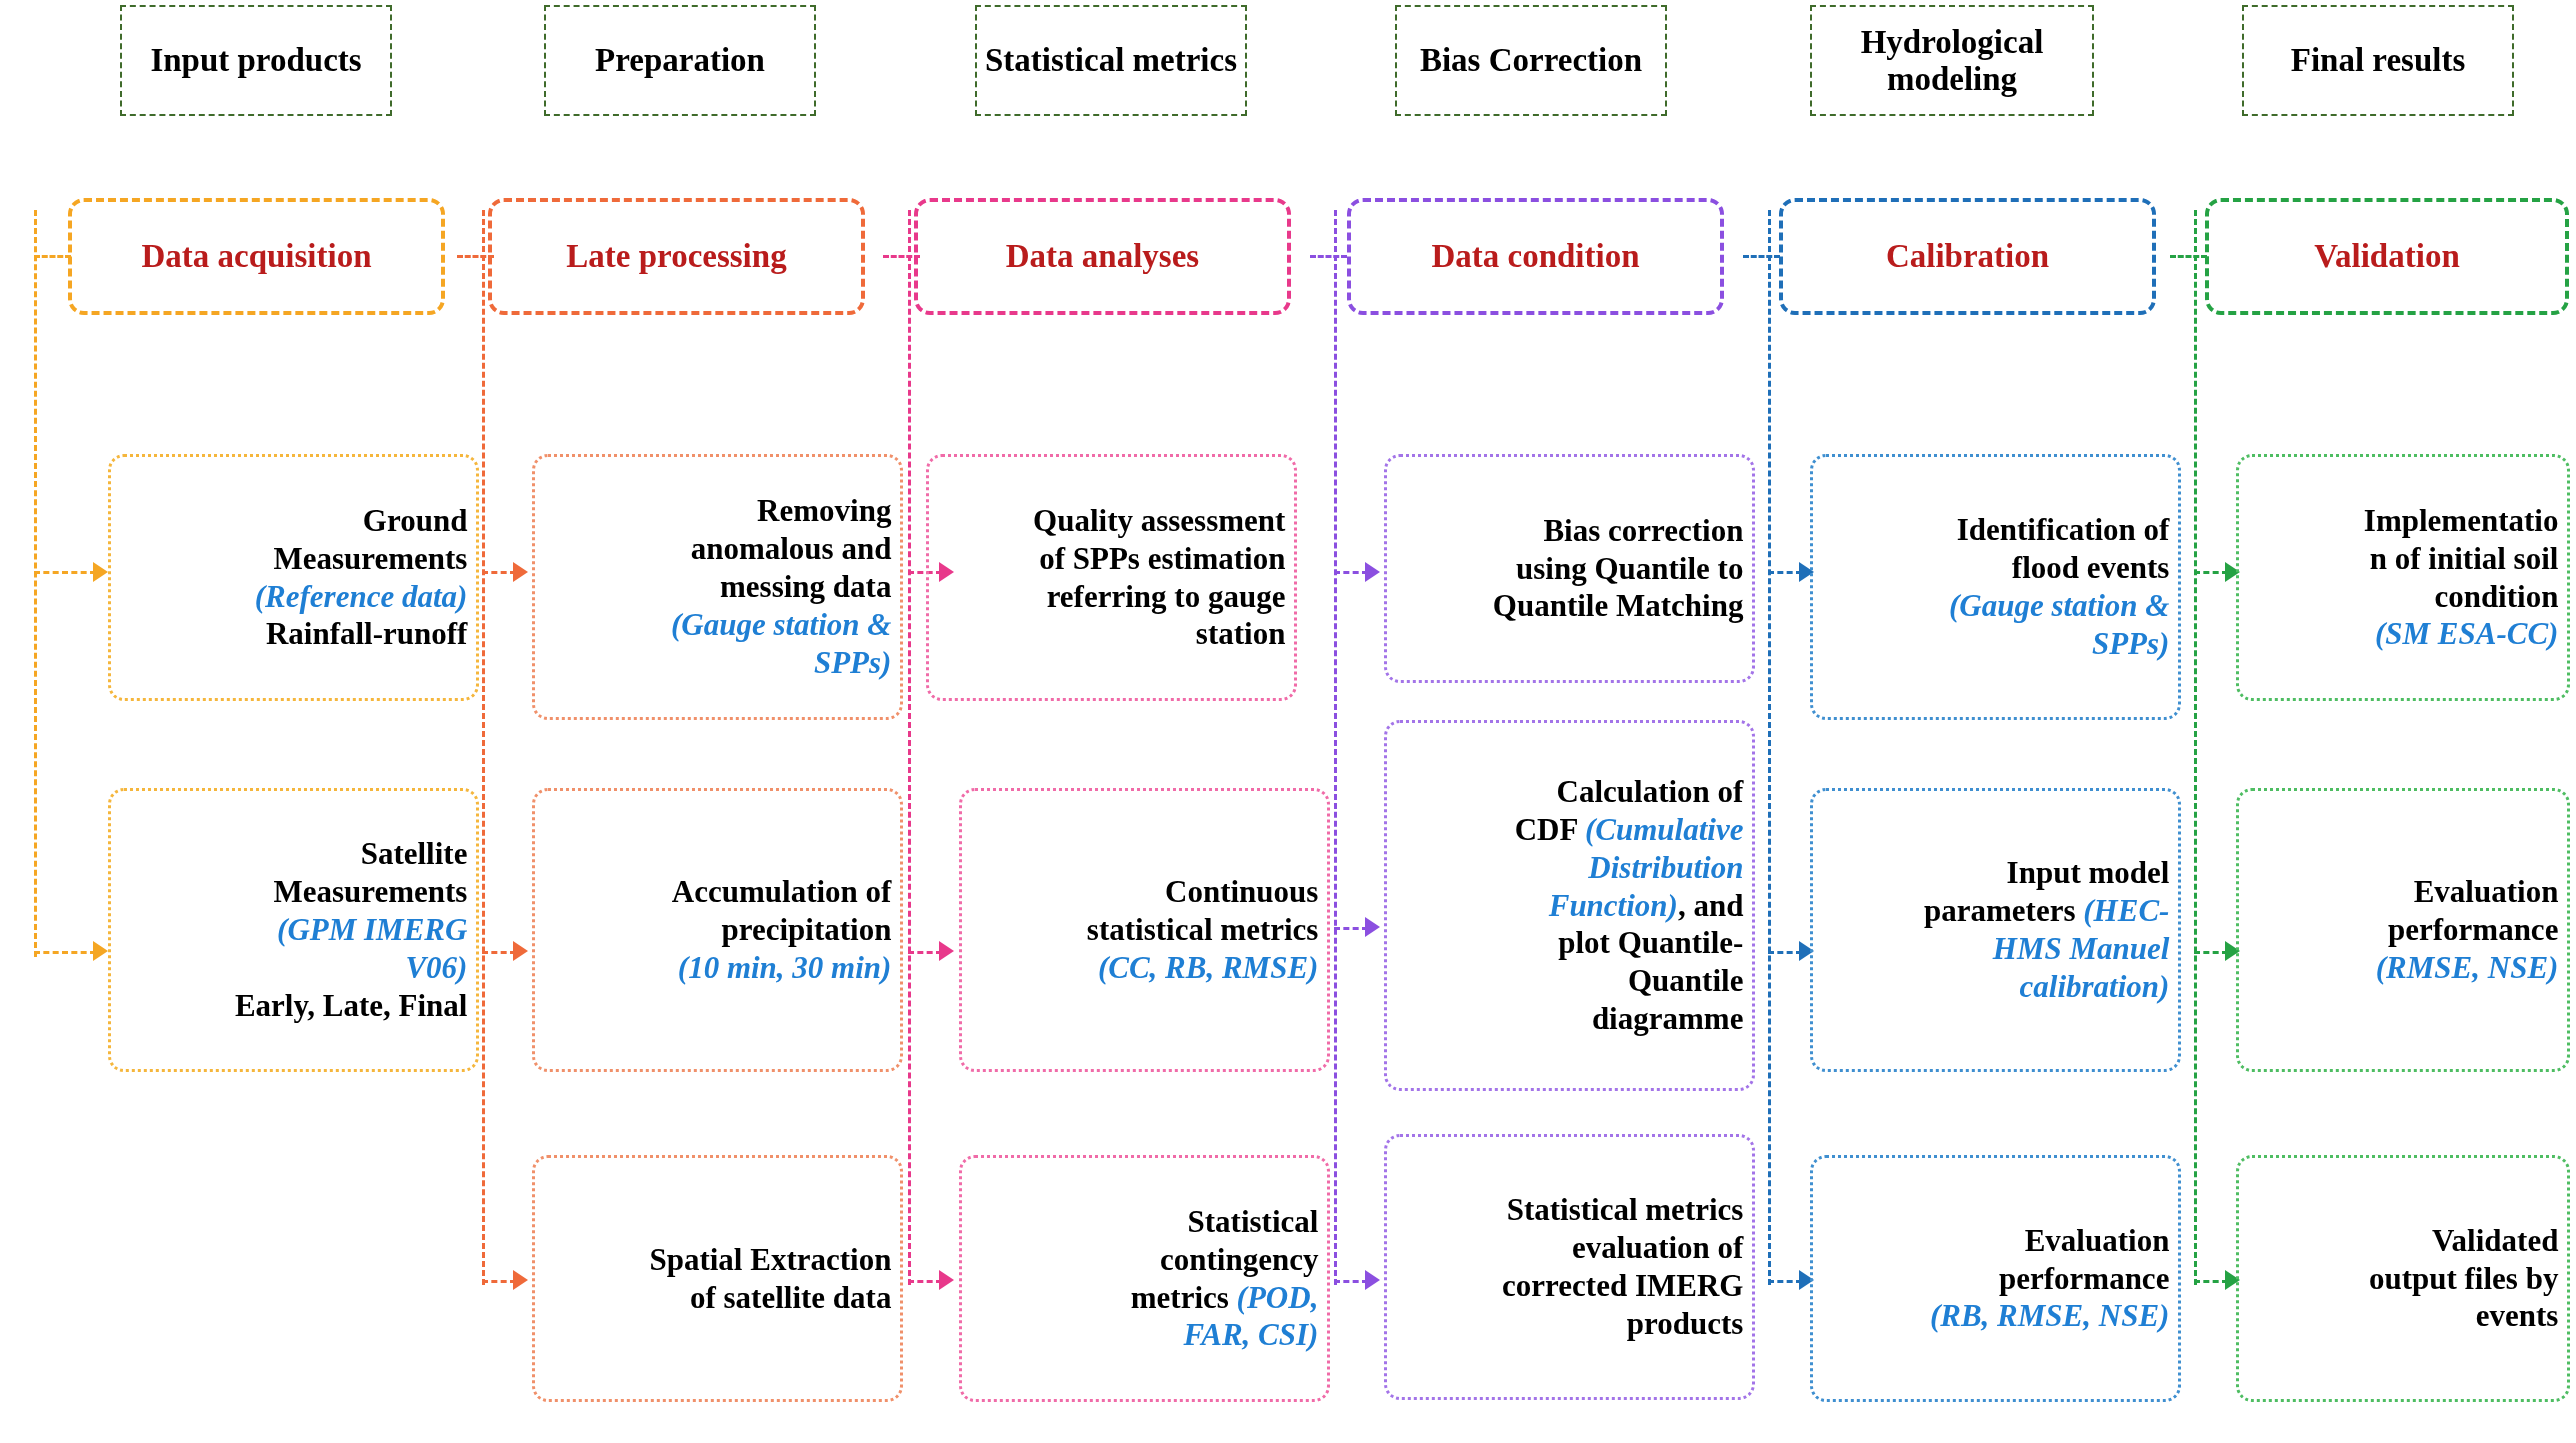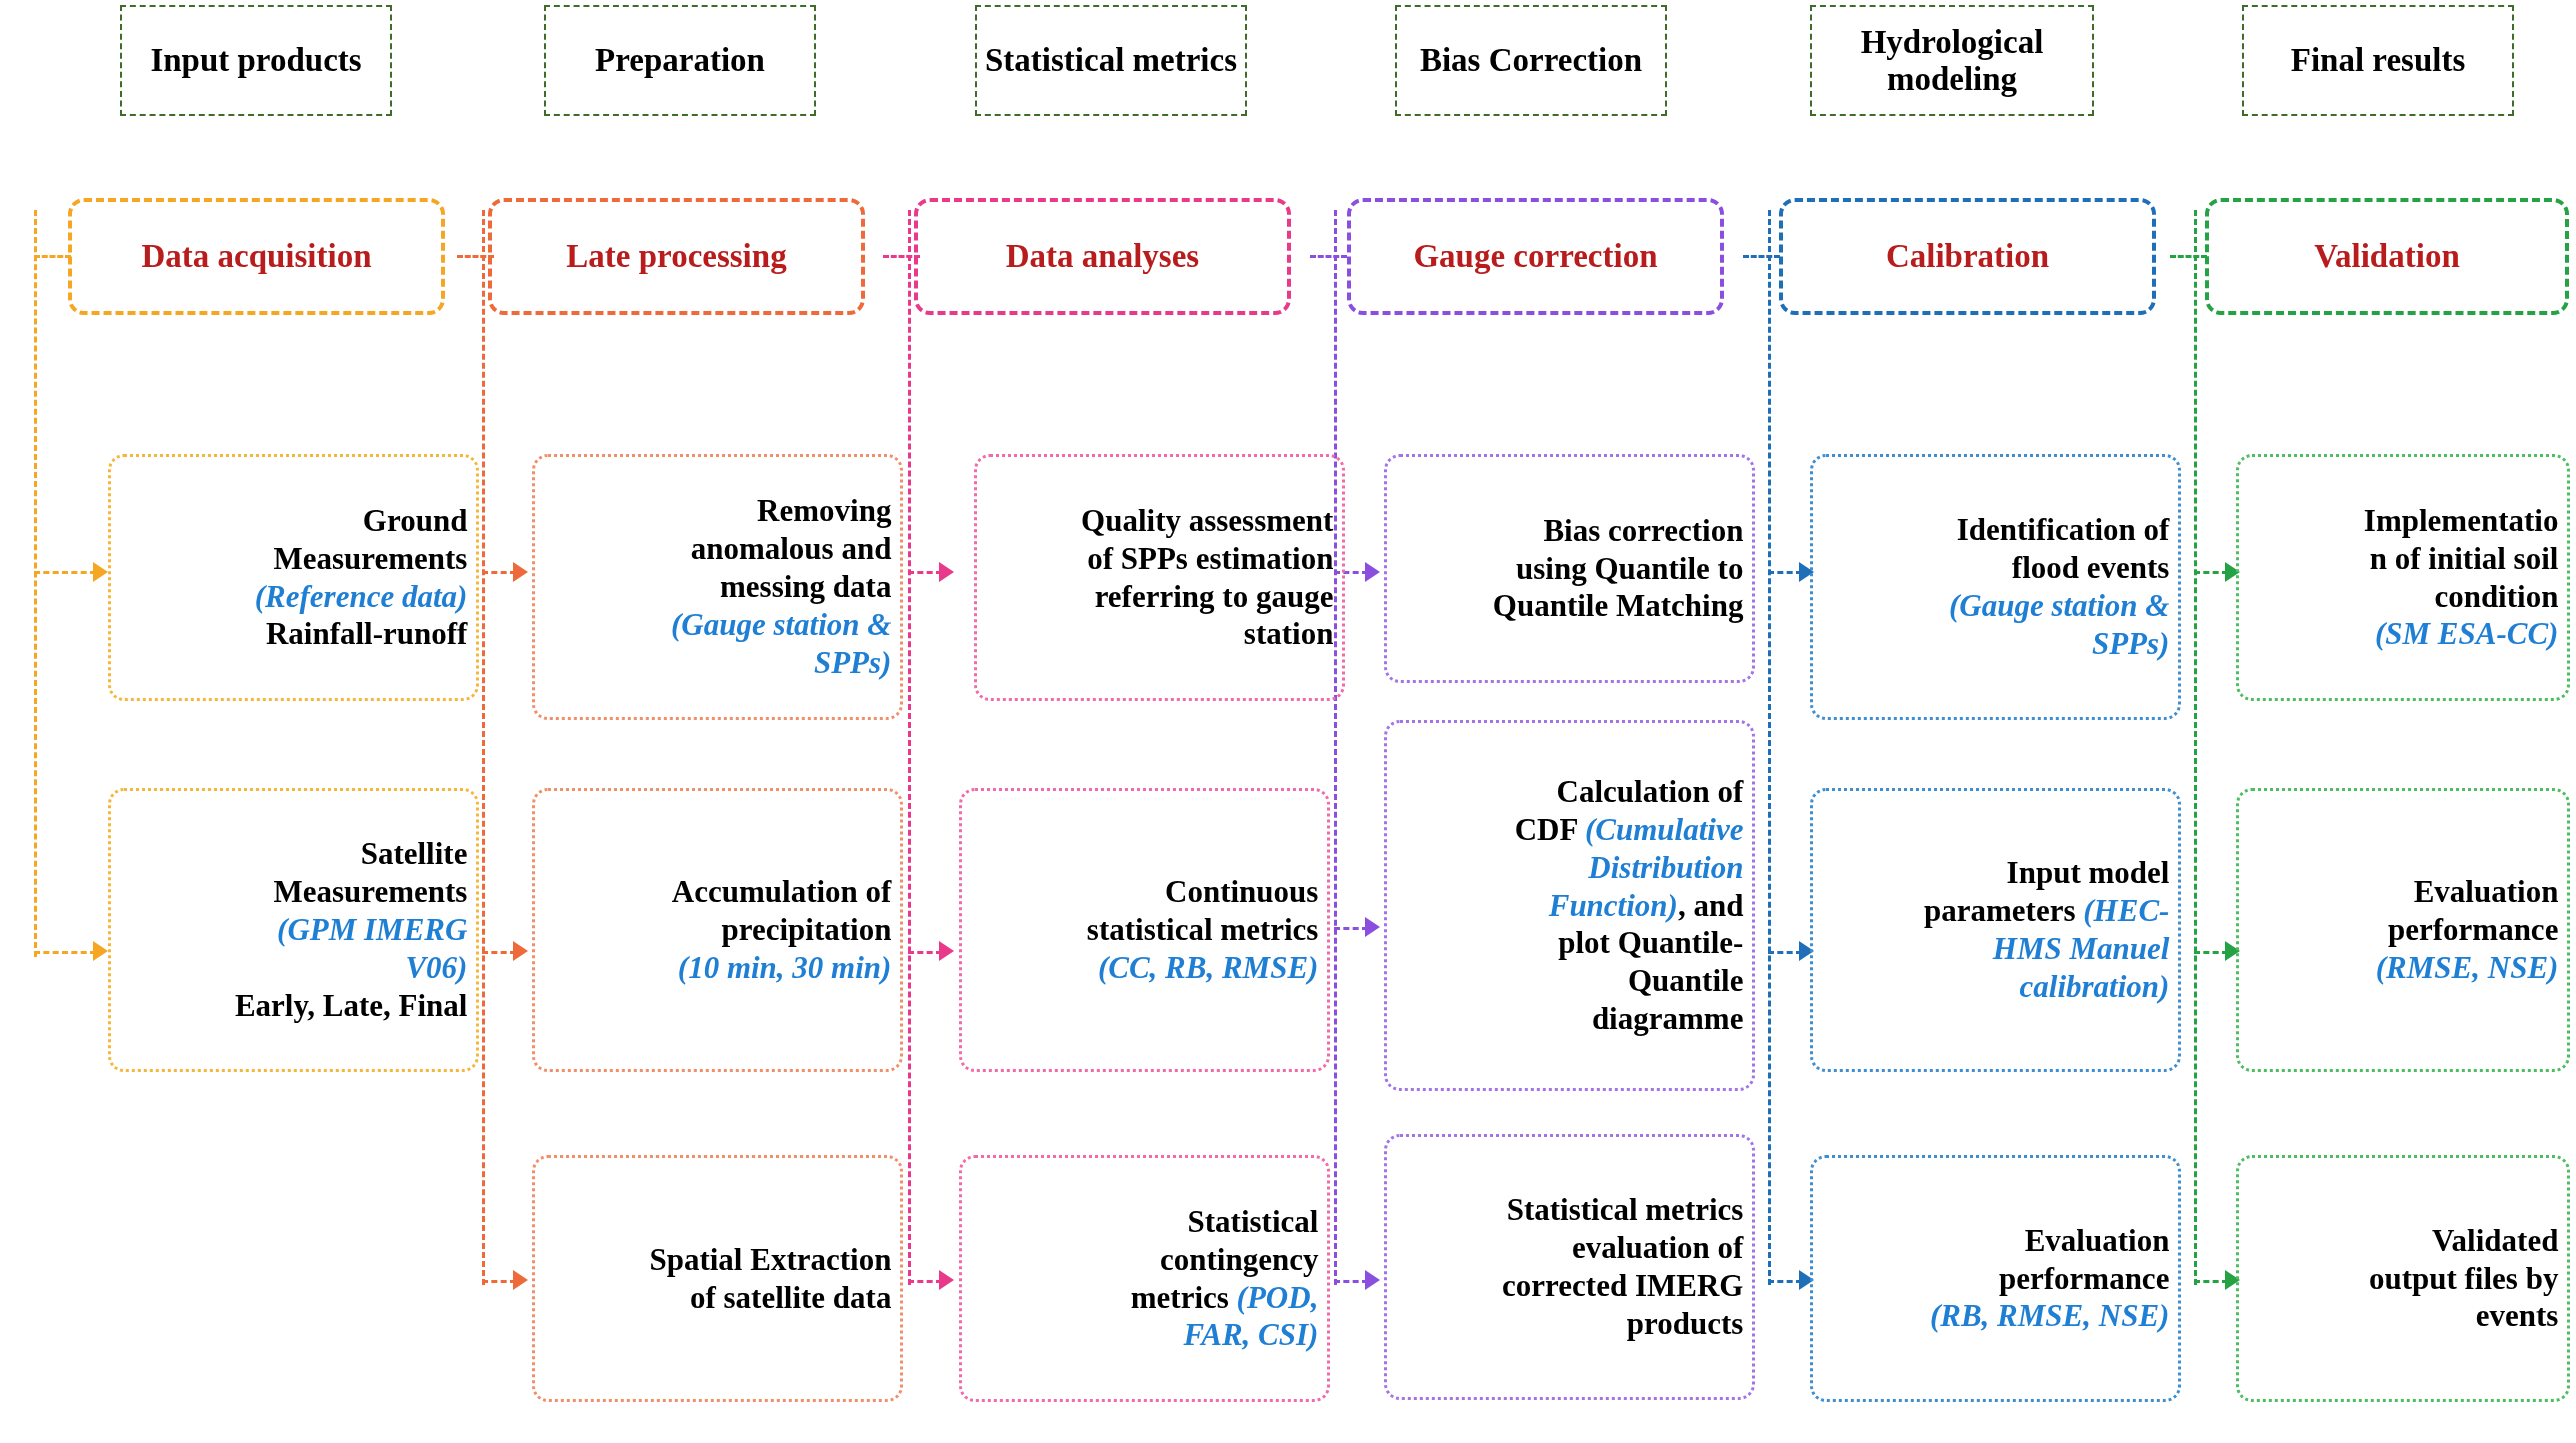--- a/index.html
+++ b/index.html
@@ -125,21 +125,21 @@
   <div class="stage-box" style="left:68px; top:198px; width:377px; height:117px; border-color:#f5a623;">
     <span>Data acquisition</span>
   </div>
   <div class="stage-box" style="left:488px; top:198px; width:377px; height:117px; border-color:#ef6a3a;">
     <span>Late processing</span>
   </div>
   <div class="stage-box" style="left:914px; top:198px; width:377px; height:117px; border-color:#e8398b;">
     <span>Data analyses</span>
   </div>
   <div class="stage-box" style="left:1347px; top:198px; width:377px; height:117px; border-color:#8b4fe0;">
-    <span>Gauge correction</span>
+    <span>Data condition</span>
   </div>
   <div class="stage-box" style="left:1779px; top:198px; width:377px; height:117px; border-color:#1f6fb8;">
     <span>Calibration</span>
   </div>
   <div class="stage-box" style="left:2205px; top:198px; width:364px; height:117px; border-color:#25a244;">
     <span>Validation</span>
   </div>
 
   <div class="vline" style="left:34px; top:210px; height:747px; border-left-color:#f5a623;"></div>
   <div class="hline" style="left:34px; top:255px; width:37px; border-top-color:#f5a623;"></div>
@@ -227,21 +227,21 @@
       <span class="blue">(10 min, 30 min)</span>
     </span>
   </div>
   <div class="cell-box" style="left:532px; top:1155px; width:371px; height:247px; border-color:#f0906a;">
     <span class="txt">
       <span>Spatial Extraction</span><br>
       <span>of satellite data</span>
     </span>
   </div>
 
-  <div class="cell-box" style="left:974px; top:454px; width:371px; height:247px; border-color:#f06ba8;">
+  <div class="cell-box" style="left:926px; top:454px; width:371px; height:247px; border-color:#f06ba8;">
     <span class="txt">
       <span>Quality assessment</span><br>
       <span>of SPPs estimation</span><br>
       <span>referring to gauge</span><br>
       <span>station</span>
     </span>
   </div>
   <div class="cell-box" style="left:959px; top:788px; width:371px; height:284px; border-color:#f06ba8;">
     <span class="txt">
       <span>Continuous</span><br>

